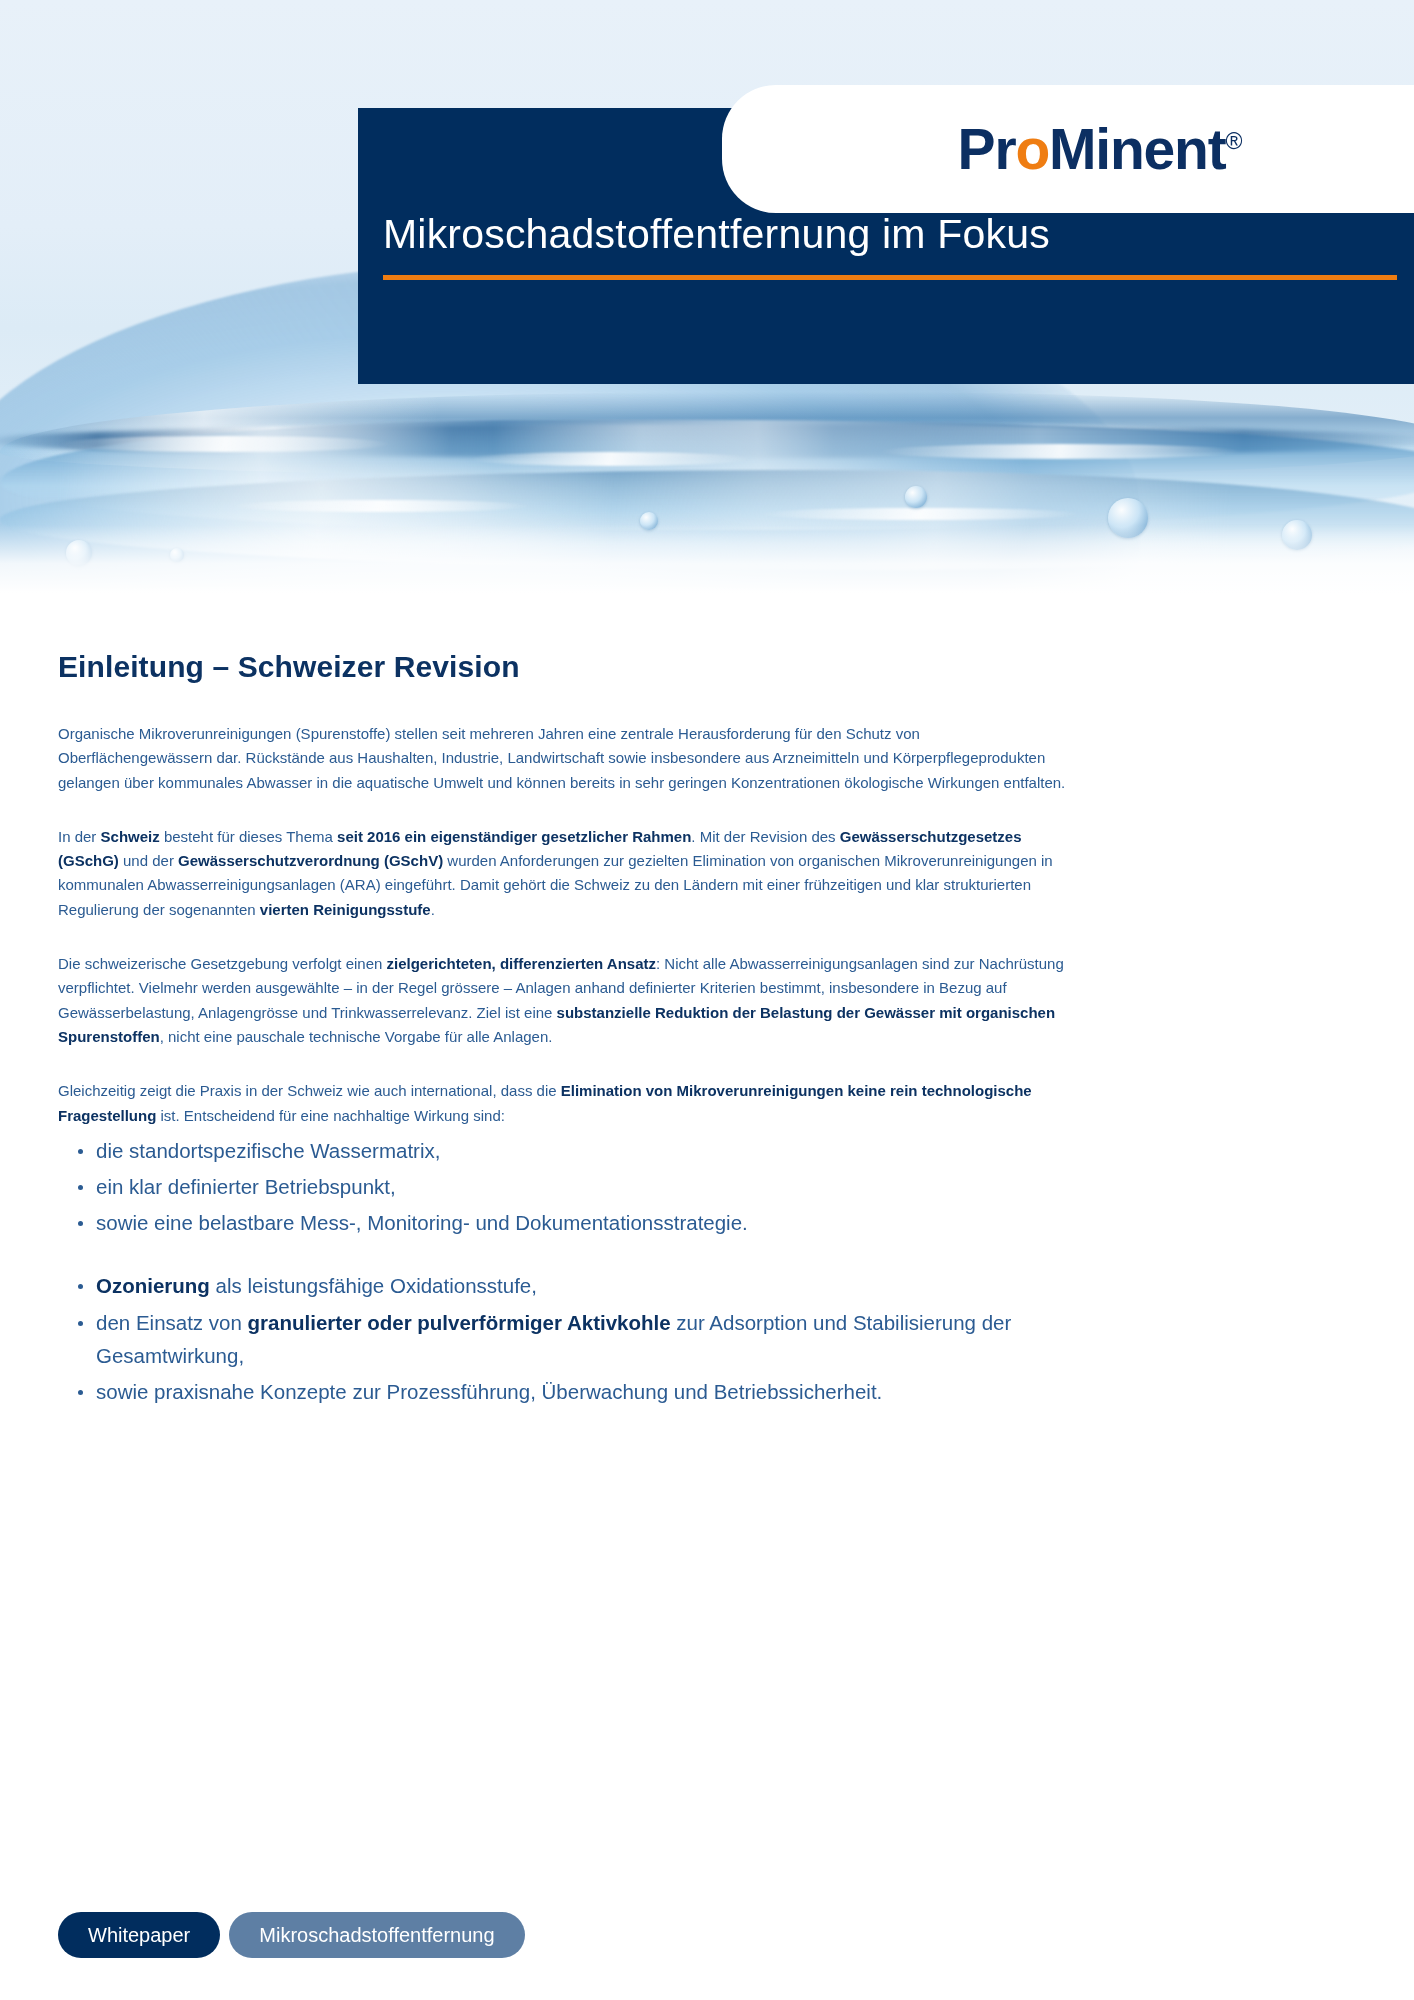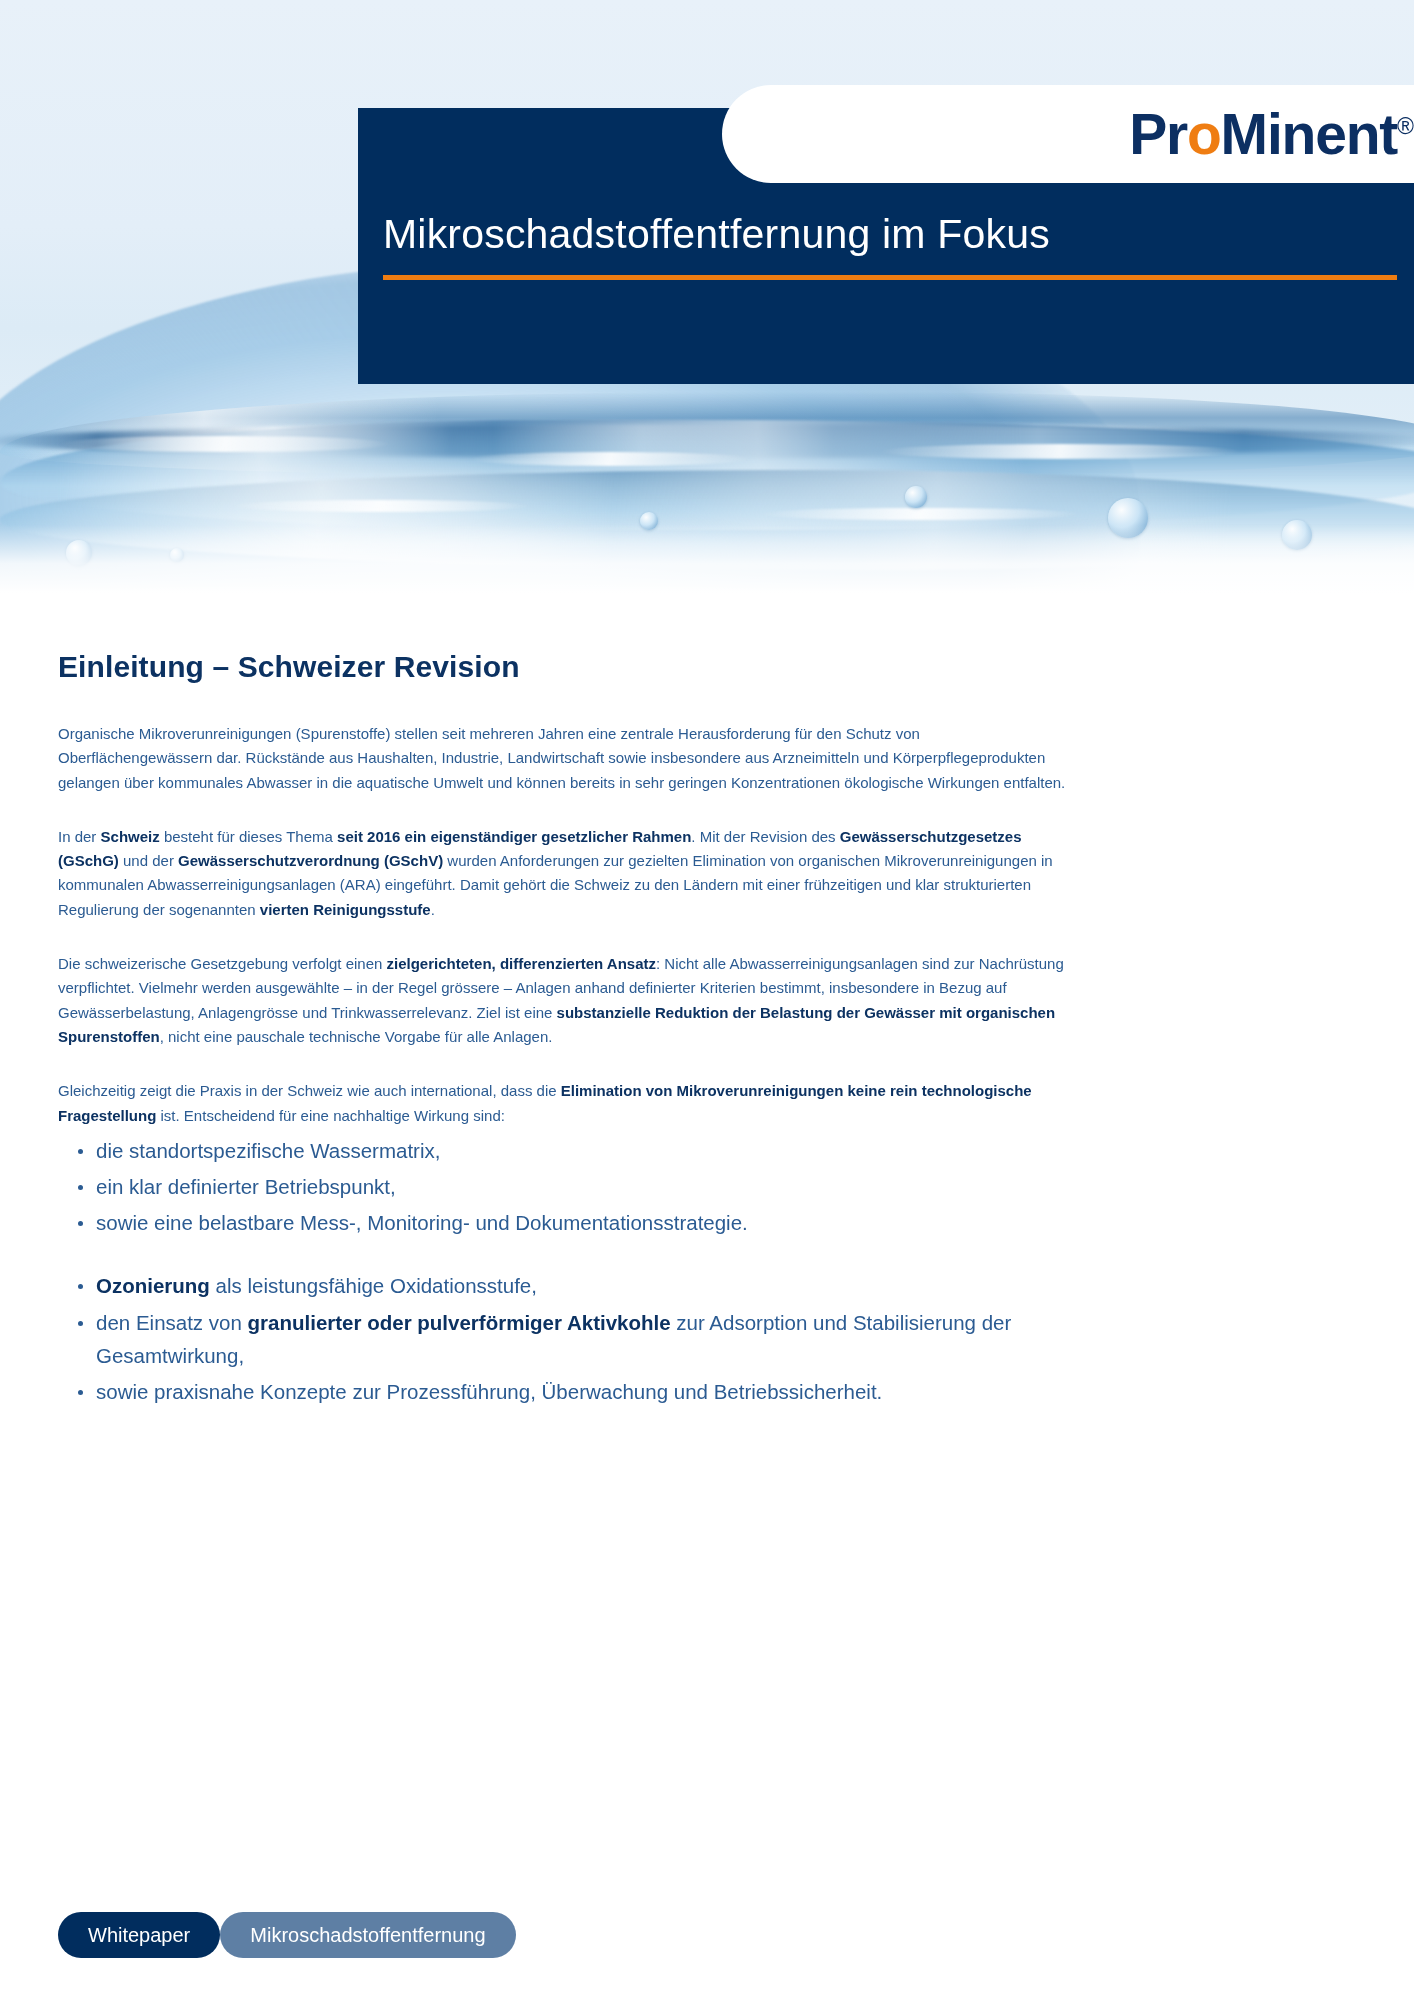--- a/index.html
+++ b/index.html
@@ -110,26 +110,26 @@
   
   .title-panel {
     position: absolute;
     left: 358px; top: 108px;
     width: 1254px; height: 276px;
     background: #012d5e;
   }
   .logo-badge {
     position: absolute;
     left: 722px; top: 85px;
-    width: 692px; height: 98px;
+    width: 692px; height: 128px;
     background: #ffffff;
     border-radius: 54px 0 0 54px;
     display: flex;
     align-items: center;
-    justify-content: flex-end;
+    justify-content: center;
     padding-left: 64px;
     box-sizing: border-box;
   }
   .logo-text {
     font-family: "Liberation Sans", sans-serif;
     font-weight: bold;
     font-size: 57px;
     letter-spacing: -1.2px;
     color: #0c2f62;
     line-height: 1;
@@ -211,21 +211,21 @@
     width: 5px; height: 5px;
     border-radius: 50%;
     background: #2b5b92;
   }
 
   
   .footer-tags {
     position: absolute;
     left: 58px; top: 1912px;
     display: flex;
-    gap: 0;
+    gap: 9px;
     align-items: center;
   }
   .tag {
     height: 46px;
     border-radius: 23px;
     display: flex;
     align-items: center;
     padding: 0 30px;
     color: #ffffff;
     font-size: 20px;

